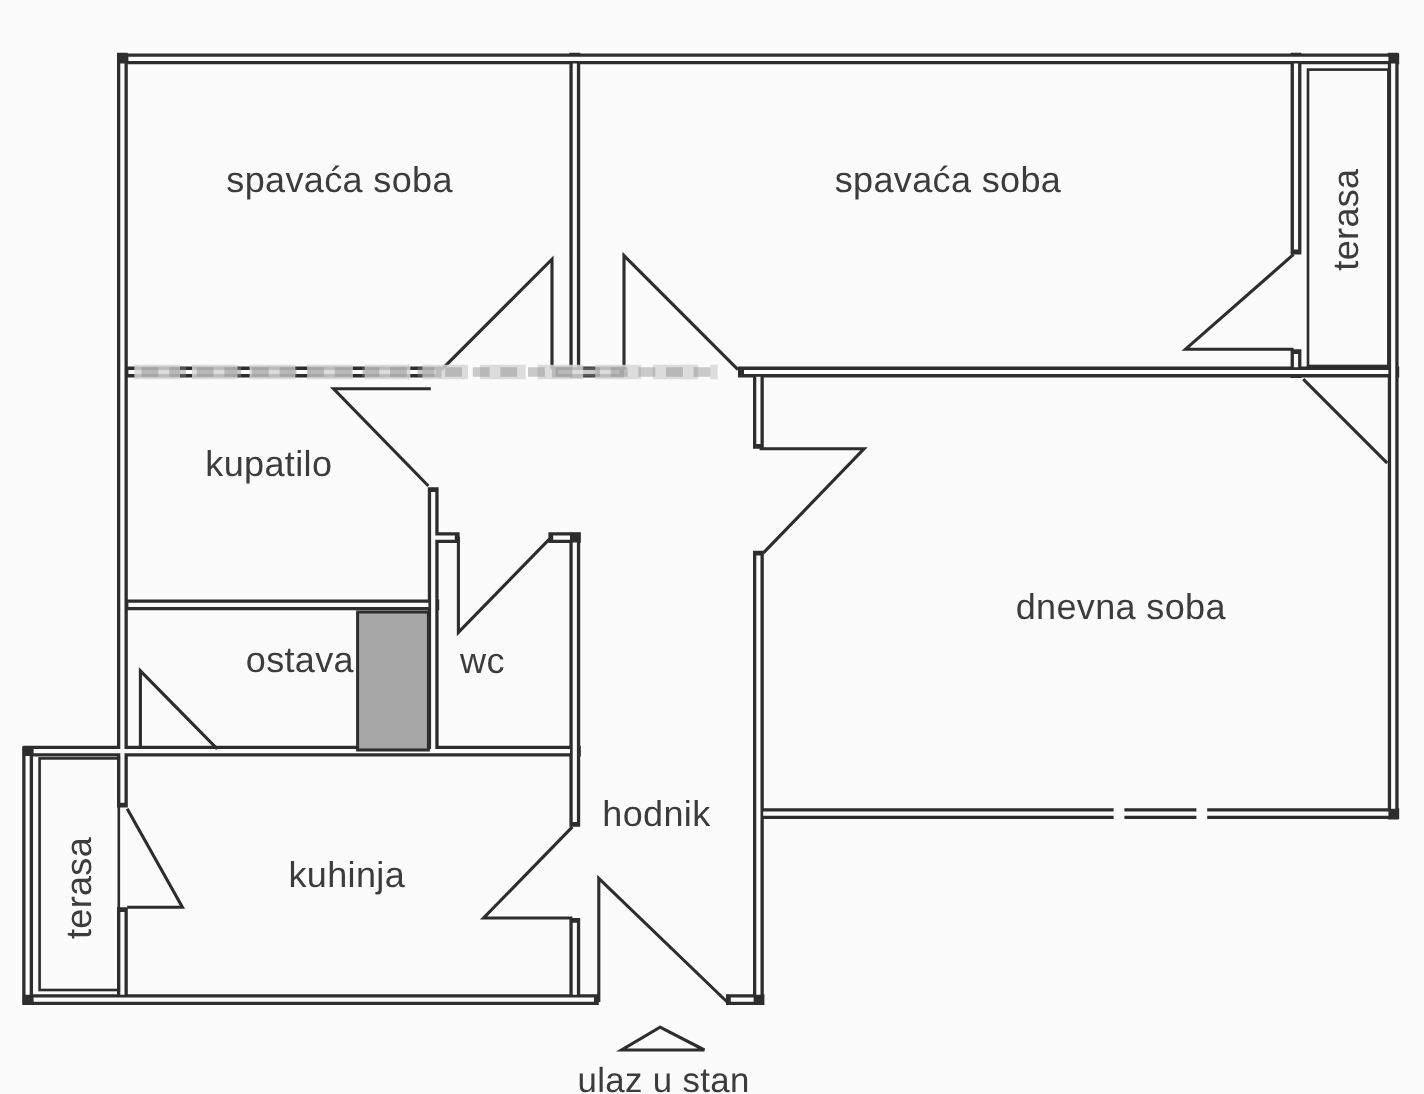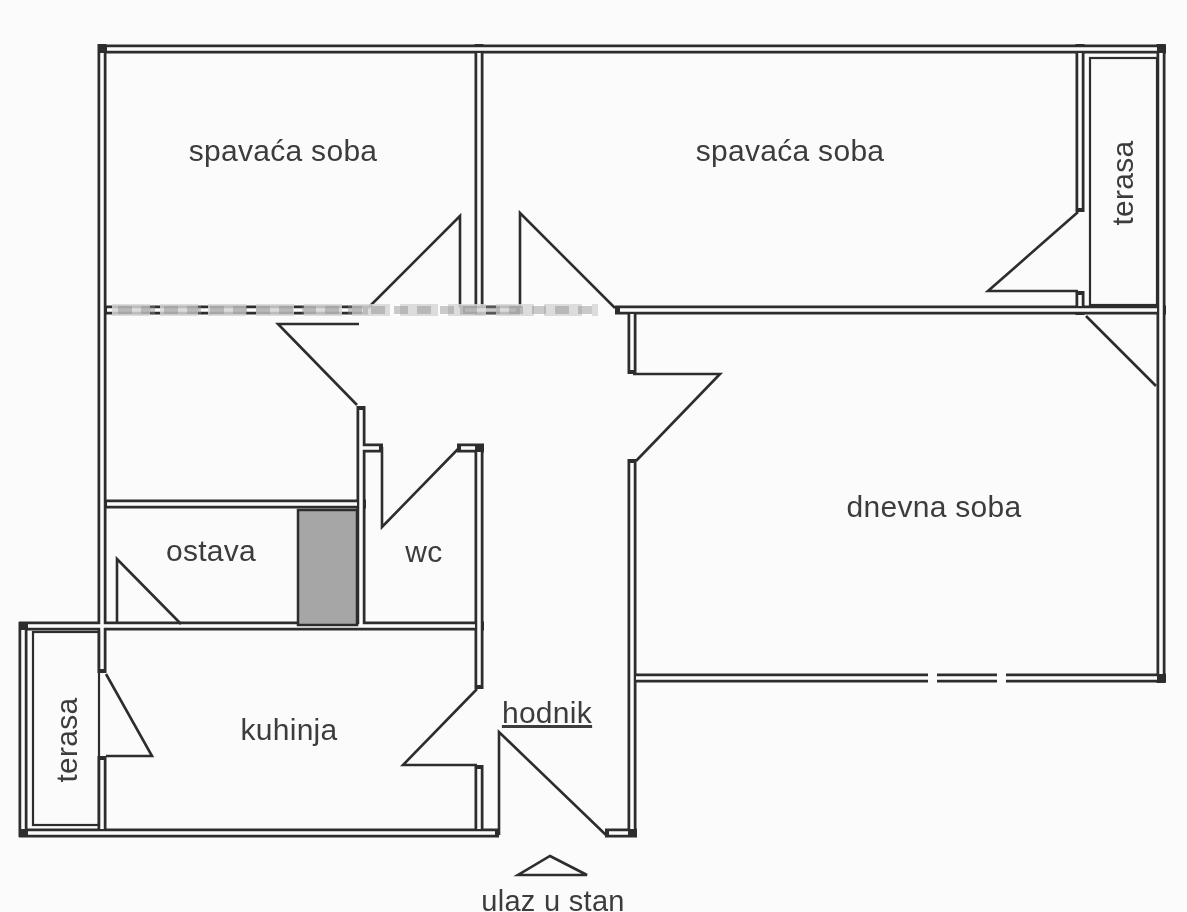--- a/index.html
+++ b/index.html
@@ -88,28 +88,29 @@
       <path d="M118,297 H592" stroke="rgba(140,140,140,0.45)" stroke-width="8" stroke-dasharray="14 9"></path>
     </g>
   </svg>
 
   <div class="label" style="left:188px;top:120px;width:190px;">spavaća soba</div>
 
   <div class="label" style="left:695px;top:120px;width:190px;">spavaća soba</div>
 
   <div class="label rot" style="left:1062px;top:153px;width:120px;height:34px;">terasa</div>
 
+  <div class="label" style="left:124px;top:357px;width:200px;">kupatilo</div>
 
-  <div class="label" style="left:111px;top:520px;width:200px;">ostava</div>
+  <div class="label" style="left:95px;top:520px;width:200px;text-align:right;">ostava</div>
 
-  <div class="label" style="left:374px;top:521px;width:100px;">wc</div>
+  <div class="label" style="left:352px;top:521px;width:100px;">wc</div>
 
   <div class="label" style="left:839px;top:476px;width:190px;">dnevna soba</div>
 
-  <div class="label" style="left:480px;top:682px;width:134px;text-decoration:underline;">hodnik</div>
+  <div class="label" style="left:480px;top:648px;width:134px;">hodnik</div>
 
   <div class="label" style="left:189px;top:699px;width:200px;">kuhinja</div>
 
   <div class="label rot" style="left:6px;top:710px;width:120px;height:34px;">terasa</div>
 
   <div class="label entrance-label" style="left:453px;top:871px;width:200px;">ulaz u stan</div>
 
   <div class="label area-label" style="left:453px;top:903px;width:200px;">71 m²</div>
 
 </div>

